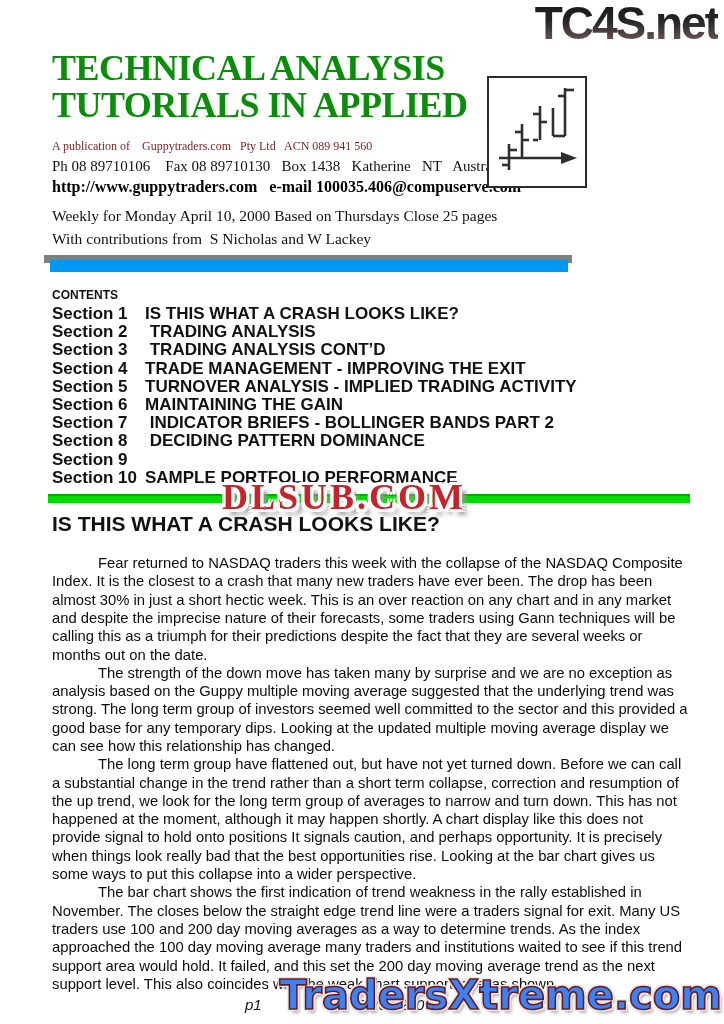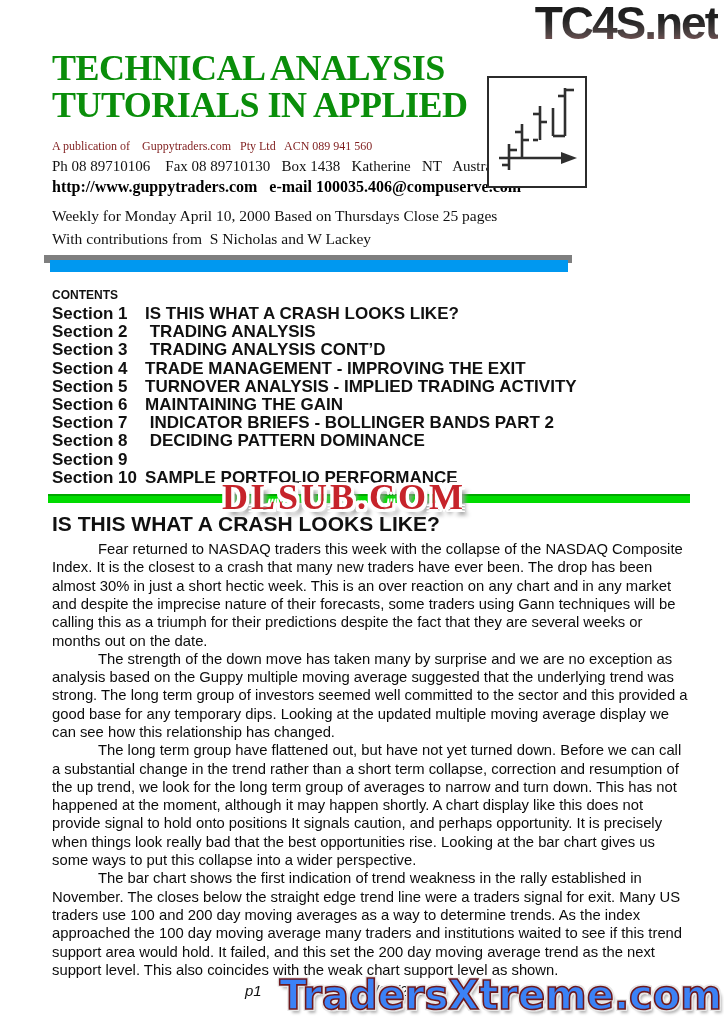--- a/index.html
+++ b/index.html
@@ -38,21 +38,21 @@
   .toc-row{display:flex;font-weight:bold;font-size:17px;line-height:18.2px;}
   .toc-label{width:93px;flex:none;}
   .toc-title{white-space:pre-wrap;}
 
   
   .green-bar{margin:7px 0 0 -4px;width:642px;height:9px;background:#00dc00;
              box-shadow:inset 0 2px 0 #00a800;}
 
   
   .article-heading{margin-top:9px;font-weight:bold;font-size:21px;line-height:23px;}
-  .body-copy{margin-top:5px;width:640px;}
+  .body-copy{margin-top:19px;width:640px;}
   .para{font-size:14.8px;line-height:18.3px;text-indent:46px;color:#0c0c0c;}
 
   
   .footer{margin-top:3px;font-style:italic;font-size:15px;}
   .footer .pg{margin-left:193px;}
   .footer .dt{margin-left:96px;}
 
   
   .wm-center{position:absolute;left:222px;top:476px;z-index:5;
              font-family:"Liberation Serif",serif;font-weight:bold;font-size:36px;letter-spacing:3px;

